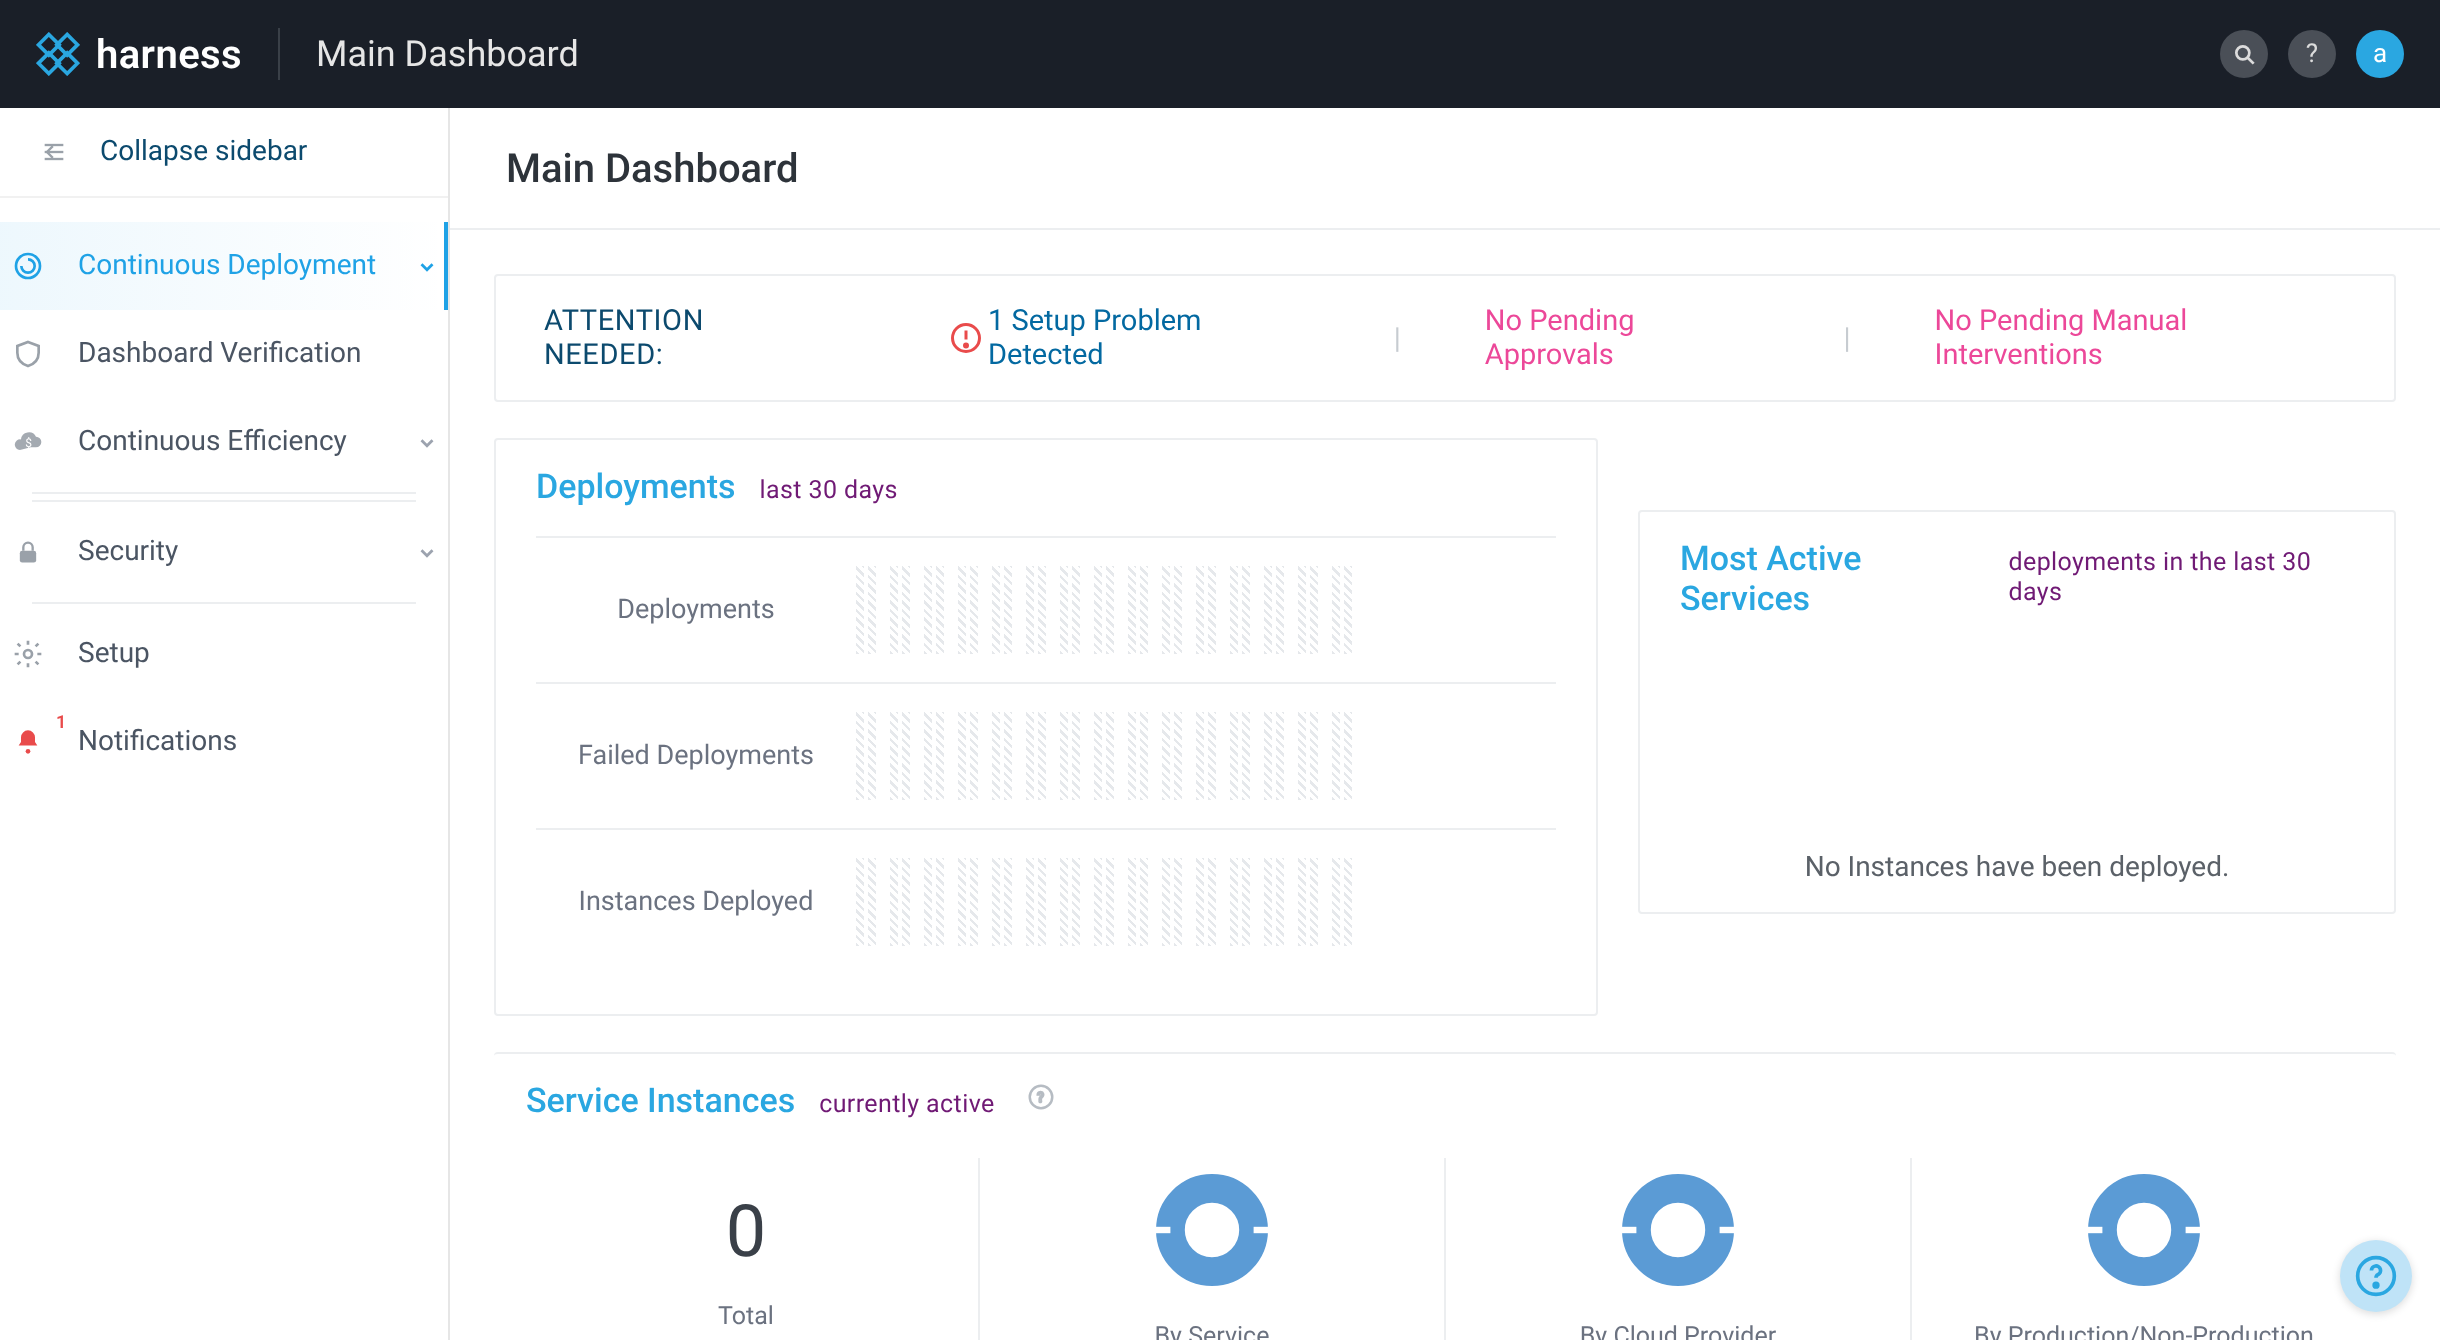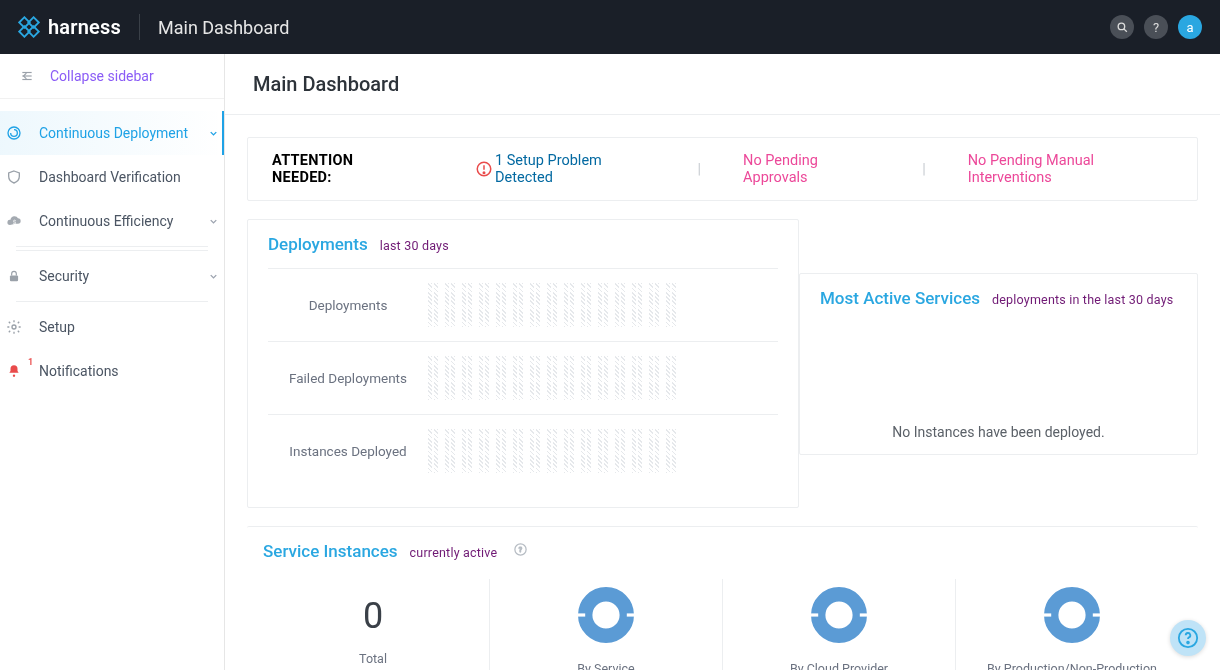--- a/index.html
+++ b/index.html
@@ -15,51 +15,51 @@
   .topbar-actions { display:flex; gap:10px; align-items:center; }
   .circle-btn { width:24px; height:24px; border-radius:50%; background:#4a4f57; display:flex; align-items:center; justify-content:center; color:#dcdcdc; font-size:13px; }
   .avatar-btn { width:24px; height:24px; border-radius:50%; background:#2aa7e1; display:flex; align-items:center; justify-content:center; color:#fff; font-size:13px; }
 
   
   .shell { display:flex; height:calc(670px - 54px); }
   .sidebar { width:225px; border-right:1px solid #e6e6e6; background:#fff; overflow:hidden; }
   .main { flex:1; background:#fff; overflow:hidden; }
 
   
-  .sb-collapse { display:flex; align-items:center; gap:14px; padding:14px 18px; color:#8b5cf6; font-size:14px; border-bottom:1px solid #f1f1f1; }
+  .sb-collapse { display:flex; align-items:center; gap:14px; padding:14px 18px; color:#0c4a6e; font-size:14px; border-bottom:1px solid #f1f1f1; }
   .sb-section { padding-top:12px; }
   .sb-item { display:flex; align-items:center; gap:16px; padding:14px 5px; color:#4b5563; font-size:14px; position:relative; }
   .sb-item.active { color:#1fa2e6; background:linear-gradient(to right, rgba(31,162,230,0.08), rgba(255,255,255,0)); }
   .sb-item.active::after { content:""; position:absolute; right:0; top:0; bottom:0; width:2px; background:#1fa2e6; }
   .sb-item .chev { margin-left:auto; color:#9ca3af; }
   .sb-item.active .chev { color:#1fa2e6; }
   .sb-divider { height:1px; background:#eceef0; margin:3px 16px; }
   .sb-icon { width:18px; display:inline-flex; justify-content:center; color:#9aa1a9; flex-shrink:0; }
   .sb-item.active .sb-icon { color:#1fa2e6; }
   .sb-item.notif .sb-icon { color:#e94b4b; }
   .notif-badge { position:absolute; left:28px; top:8px; font-size:9px; color:#e94b4b; font-weight:600; }
 
   
   .main-header { padding:18px 28px; border-bottom:1px solid #eceef0; }
   .main-header h1 { font-size:20px; font-weight:500; color:#2d333a; }
 
   .content { padding:22px 22px 0 22px; }
 
   
   .attention-bar { background:#fff; border:1px solid #eceef0; border-radius:2px; padding:14px 24px; display:flex; align-items:center; color:#5b6168; font-size:14.5px; gap:24px; }
-  .attn-label { color:#000000; font-weight:700; letter-spacing:.3px; margin-right:40px; }
+  .attn-label { color:#0c4a6e; font-weight:400; letter-spacing:.3px; margin-right:40px; }
   .attn-problem { color:#0369a1; display:flex; align-items:center; gap:2px; }
   .pipe { color:#c7ccd1; margin:0 18px; }
   .muted { color:#ec4899; }
 
   
-  .row2 { display:flex; margin-top:18px; align-items:center; }
+  .row2 { display:flex; gap:20px; margin-top:18px; align-items:flex-start; }
   .card { background:#fff; border:1px solid #eceef0; border-radius:2px; }
   .card.deployments { flex:0 0 552px; padding:14px 20px 20px; }
-  .card.services-active { flex:1; padding:14px 20px; }
+  .card.services-active { flex:1; padding:14px 20px;margin-top:36px; }
   .card-title { display:flex; align-items:baseline; gap:12px; padding-bottom:6px; }
   .card-title .title { color:#2aa7e1; font-size:17px; font-weight:500; }
   .card-title .sub { color:#701a75; font-size:12.5px; letter-spacing:.2px; }
   .metric-row { display:flex; align-items:center; padding:14px 0; border-top:1px solid #eceef0; }
   .metric-row:first-of-type { margin-top:8px; }
   .metric-label { width:160px; color:#6b7280; font-size:13.5px; text-align:center; }
   .bars { display:flex; gap:7px; }
   .bar-group { display:flex; gap:2px; }
   .bar { width:4px; height:44px; background:repeating-linear-gradient(45deg,#d8dce1 0,#d8dce1 1.2px,transparent 1.2px,transparent 3px); opacity:.65; }
 

